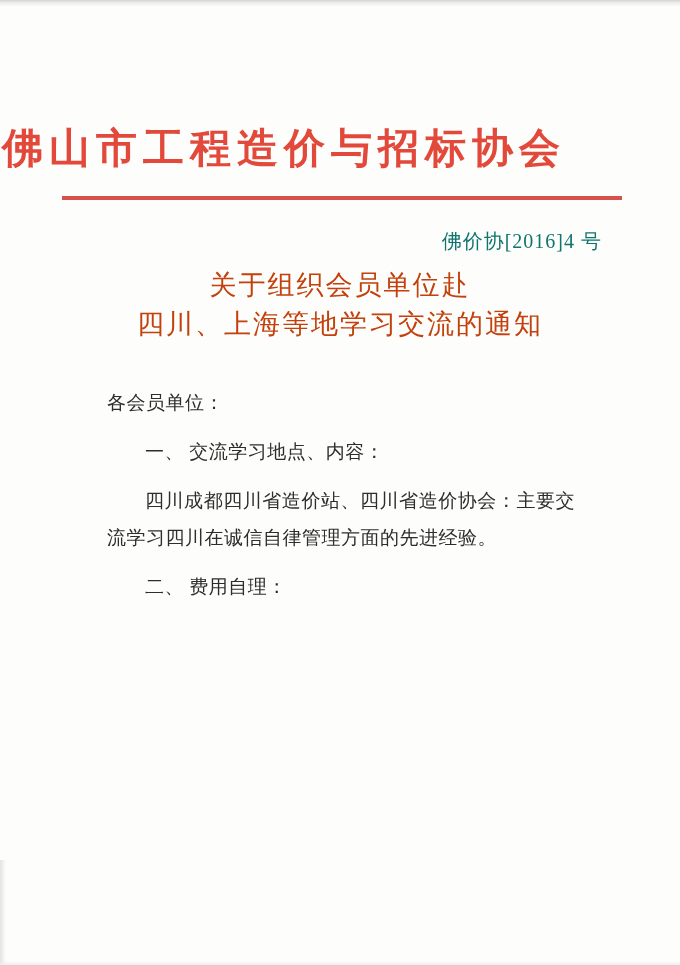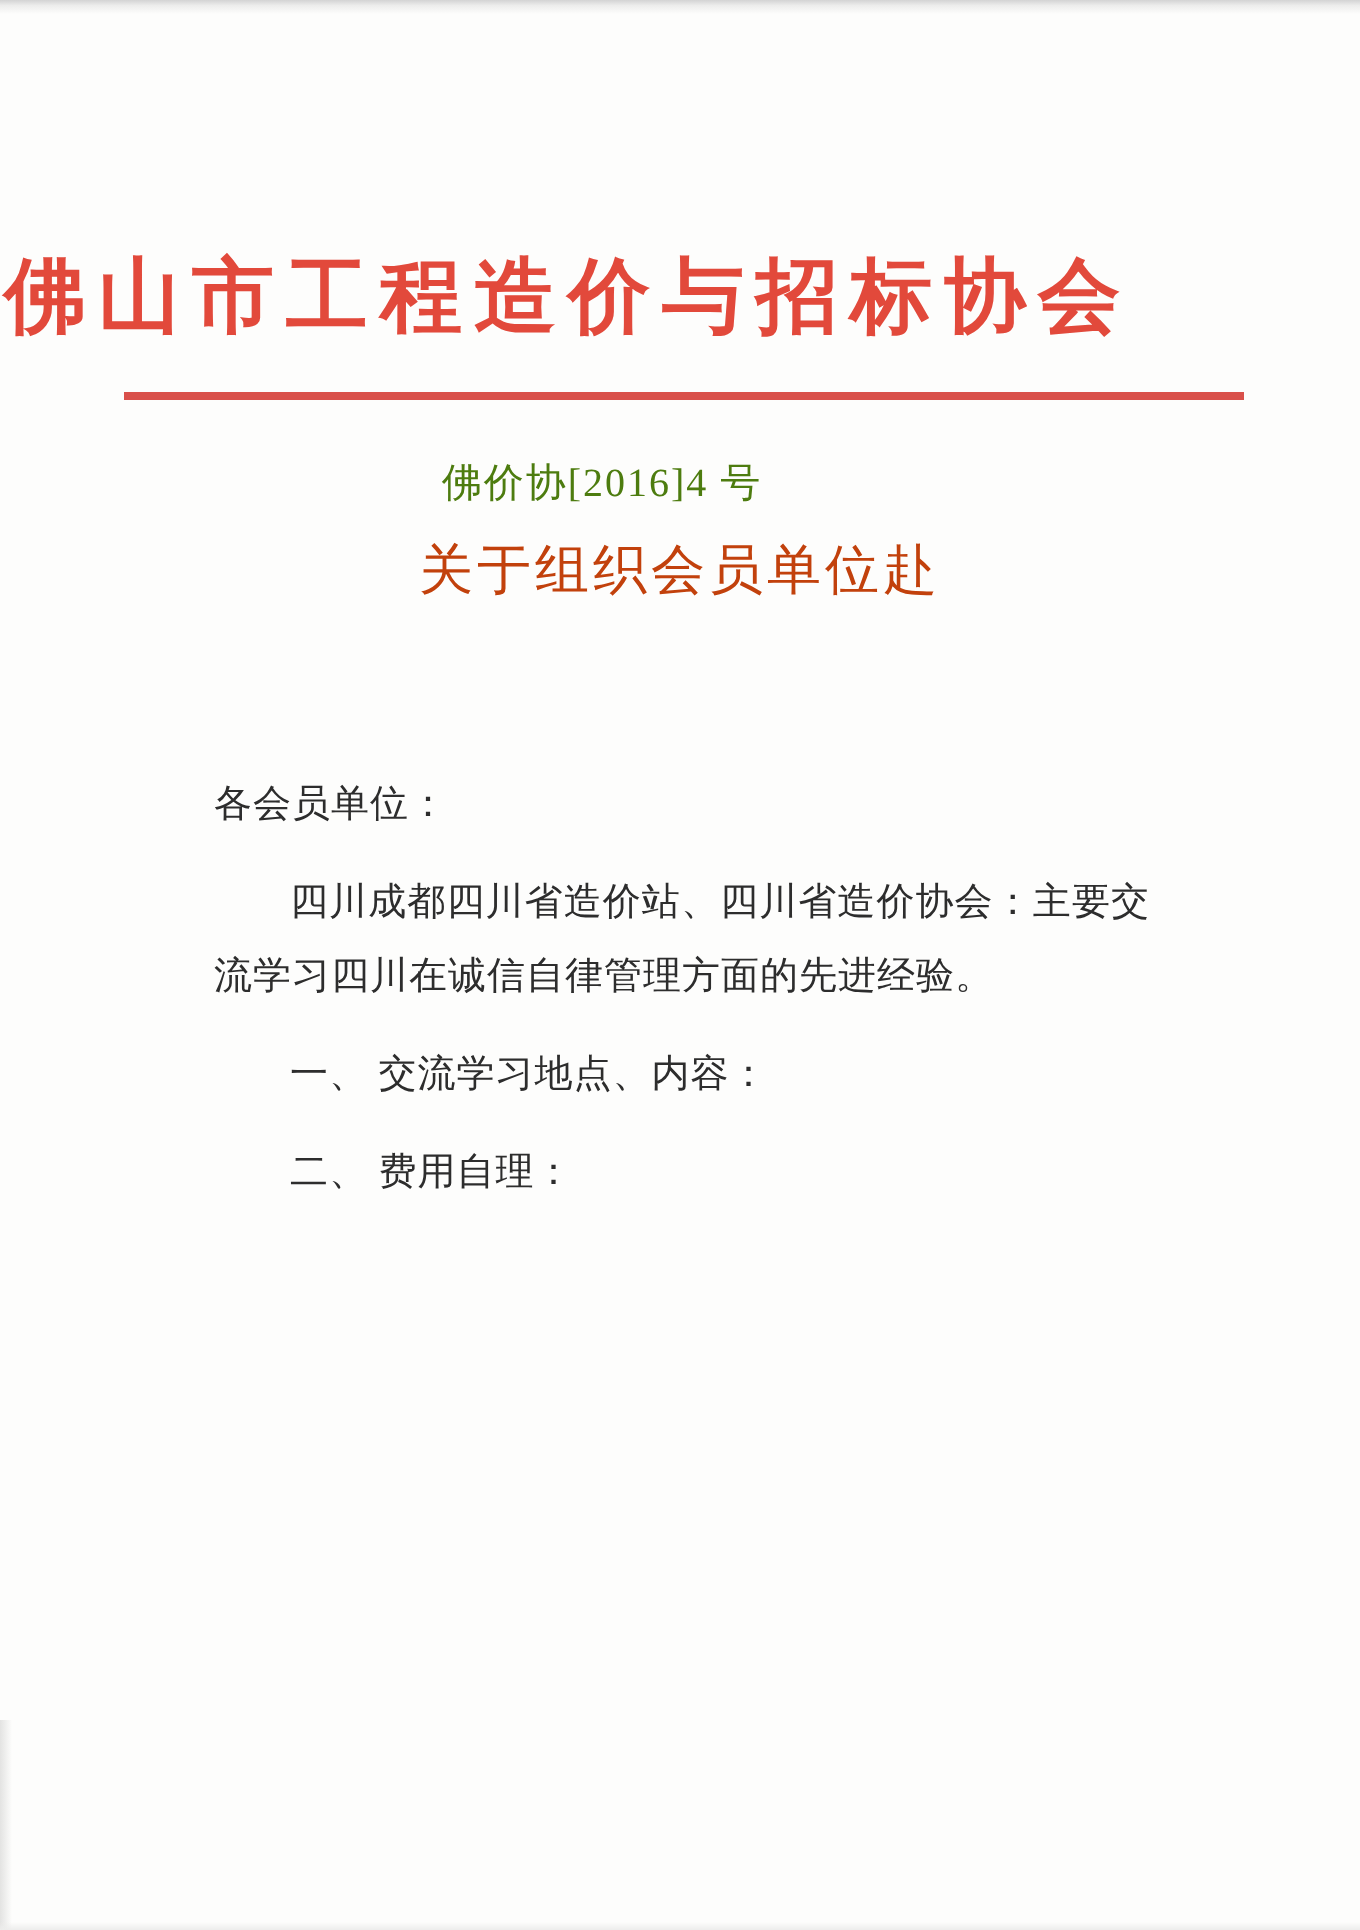--- a/index.html
+++ b/index.html
@@ -51,24 +51,24 @@
     top: 196px;
     left: 62px;
     width: 560px;
     height: 4px;
   }
   .doc-number {
     position: absolute;
     top: 228px;
     left: 0;
     width: 602px;
-    text-align: center;
+    text-align: right;
     font-size: 20px;
     letter-spacing: 1px;
-    color: #4d7c0f;
+    color: #0f766e;
   }
   .doc-title {
     position: absolute;
     top: 266px;
     left: 0;
     width: 680px;
     text-align: center;
     color: #c2410c;
   }
   .doc-title .t-line {
@@ -106,22 +106,23 @@
   <div class="scan-edge-bottom"></div>
 
   <div class="org-name" style="color: rgb(226, 73, 59);">佛山市工程造价与招标协会</div>
 
   <div class="red-rule" style="background: rgb(217, 80, 74);"></div>
 
   <div class="doc-number">佛价协[2016]4 号</div>
 
   <div class="doc-title">
     <div class="t-line">关于组织会员单位赴</div>
+    <div class="t-line">四川、上海等地学习交流的通知</div>
   </div>
 
   <div class="body-text" style="color: rgb(45, 45, 45);">
     <p>各会员单位：</p>
+    <p class="indent">一、 交流学习地点、内容：</p>
     <p class="indent">四川成都四川省造价站、四川省造价协会：主要交流学习四川在诚信自律管理方面的先进经验。</p>
-    <p class="indent">一、 交流学习地点、内容：</p>
     <p class="indent">二、 费用自理：</p>
   </div>
 
 </div>
 
 </body></html>

